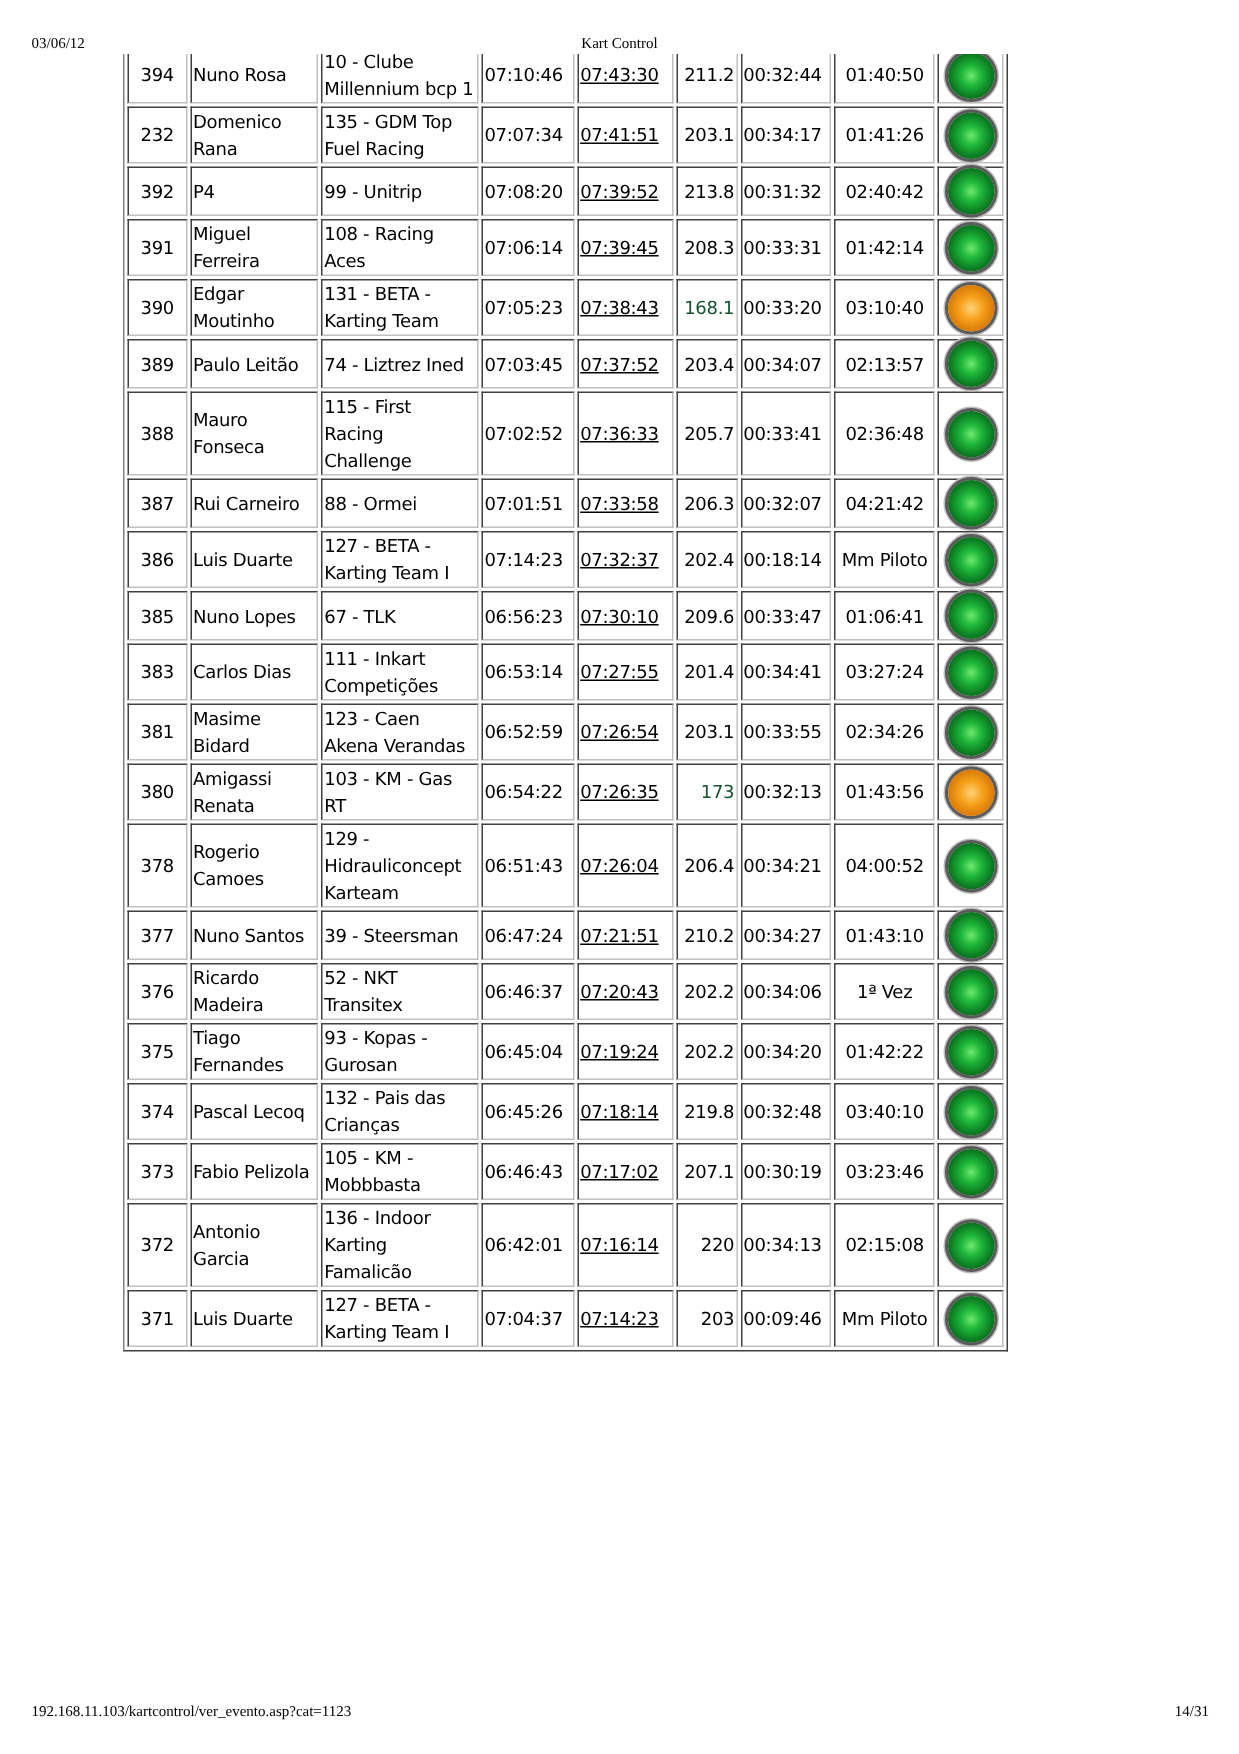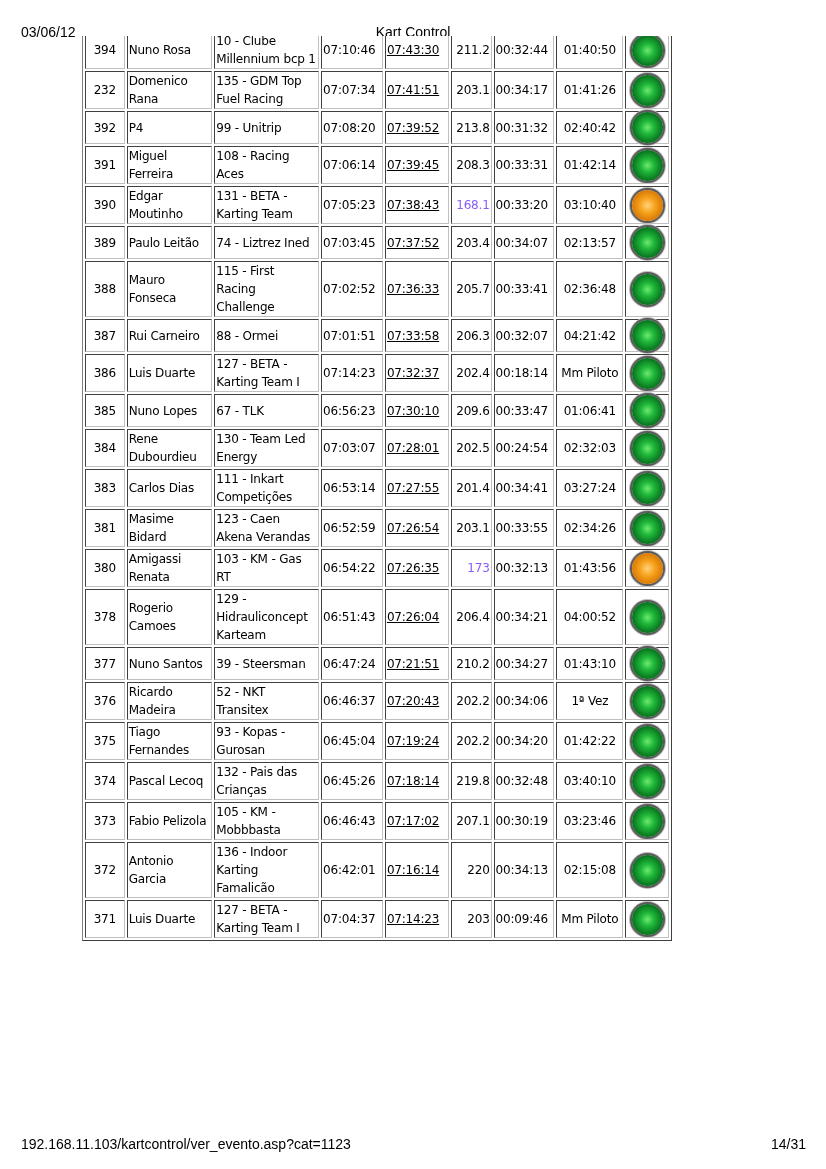--- a/index.html
+++ b/index.html
@@ -1,17 +1,17 @@
 <!DOCTYPE html>
 <html><head>
 <meta charset="utf-8">
 <style>
   html, body { margin: 0; padding: 0; background: #ffffff; }
   body { width: 826px; height: 1169px; position: relative; overflow: hidden; }
-  .hdr, .ftr { position: absolute; font-family: Liberation Sans, sans-serif; font-size: 14px; color: #000; }
+  .hdr, .ftr { position: absolute; font-family: Liberation Serif, serif; font-size: 10px; color: #000; }
   .hdr-date { left: 21px; top: 24px; }
   .hdr-title { left: 0; width: 826px; top: 24px; text-align: center; }
   .ftr-url { left: 21px; top: 1136px; }
   .ftr-page { right: 20px; top: 1136px; }
 
   .clip { position: absolute; left: 82px; top: 36px; width: 590px; height: 1092px; overflow: hidden; }
   .tbl-wrap { position: absolute; left: 0; top: -8px; }
   table.res {
     border-collapse: separate; border-spacing: 2px;
     border: 1px solid #808080; border-right-color: #404040; border-bottom-color: #404040;
@@ -26,21 +26,21 @@
   }
   td.c-id { width: 36px; text-align: center; }
   td.c-name { width: 82px; }
   td.c-team { width: 101px; }
   td.c-t1 { width: 58px; }
   td.c-t2 { width: 60px; text-decoration: underline; }
   td.c-spd { width: 37px; text-align: right; }
   td.c-dur { width: 57px; }
   td.c-best { width: 63px; text-align: center; }
   td.c-light { width: 40px; text-align: center; }
-  td.c-spd.alert { color: #8b5cf6; }
+  td.c-spd.alert { color: #14532d; }
   .light {
     display: inline-block; width: 31px; height: 31px; border-radius: 50%;
     vertical-align: middle;
     box-shadow: 0 0 0 2px #5a5a5a, 0 0 0 3px #bdbdbd;
   }
   .light.green { background: radial-gradient(circle at 50% 50%, #6fe86f 0%, #1fb83a 30%, #0b7a22 65%, #063d12 100%); }
   .light.orange { background: radial-gradient(circle at 50% 50%, #ffd27a 0%, #f6a21c 35%, #d97a06 70%, #8a4a02 100%); }
 </style>
 </head>
 <body>
@@ -156,31 +156,20 @@
     <td class="c-name">Nuno Lopes</td>
     <td class="c-team">67 - TLK</td>
     <td class="c-t1">06:56:23</td>
     <td class="c-t2">07:30:10</td>
     <td class="c-spd">209.6</td>
     <td class="c-dur">00:33:47</td>
     <td class="c-best">01:06:41</td>
     <td class="c-light"><span class="light green"></span></td>
   </tr>
           <tr>
-    <td class="c-id">384</td>
-    <td class="c-name">Rene Dubourdieu</td>
-    <td class="c-team">130 - Team Led Energy</td>
-    <td class="c-t1">07:03:07</td>
-    <td class="c-t2">07:28:01</td>
-    <td class="c-spd">202.5</td>
-    <td class="c-dur">00:24:54</td>
-    <td class="c-best">02:32:03</td>
-    <td class="c-light"><span class="light green"></span></td>
-  </tr>
-          <tr>
     <td class="c-id">383</td>
     <td class="c-name">Carlos Dias</td>
     <td class="c-team">111 - Inkart Competições</td>
     <td class="c-t1">06:53:14</td>
     <td class="c-t2">07:27:55</td>
     <td class="c-spd">201.4</td>
     <td class="c-dur">00:34:41</td>
     <td class="c-best">03:27:24</td>
     <td class="c-light"><span class="light green"></span></td>
   </tr>

